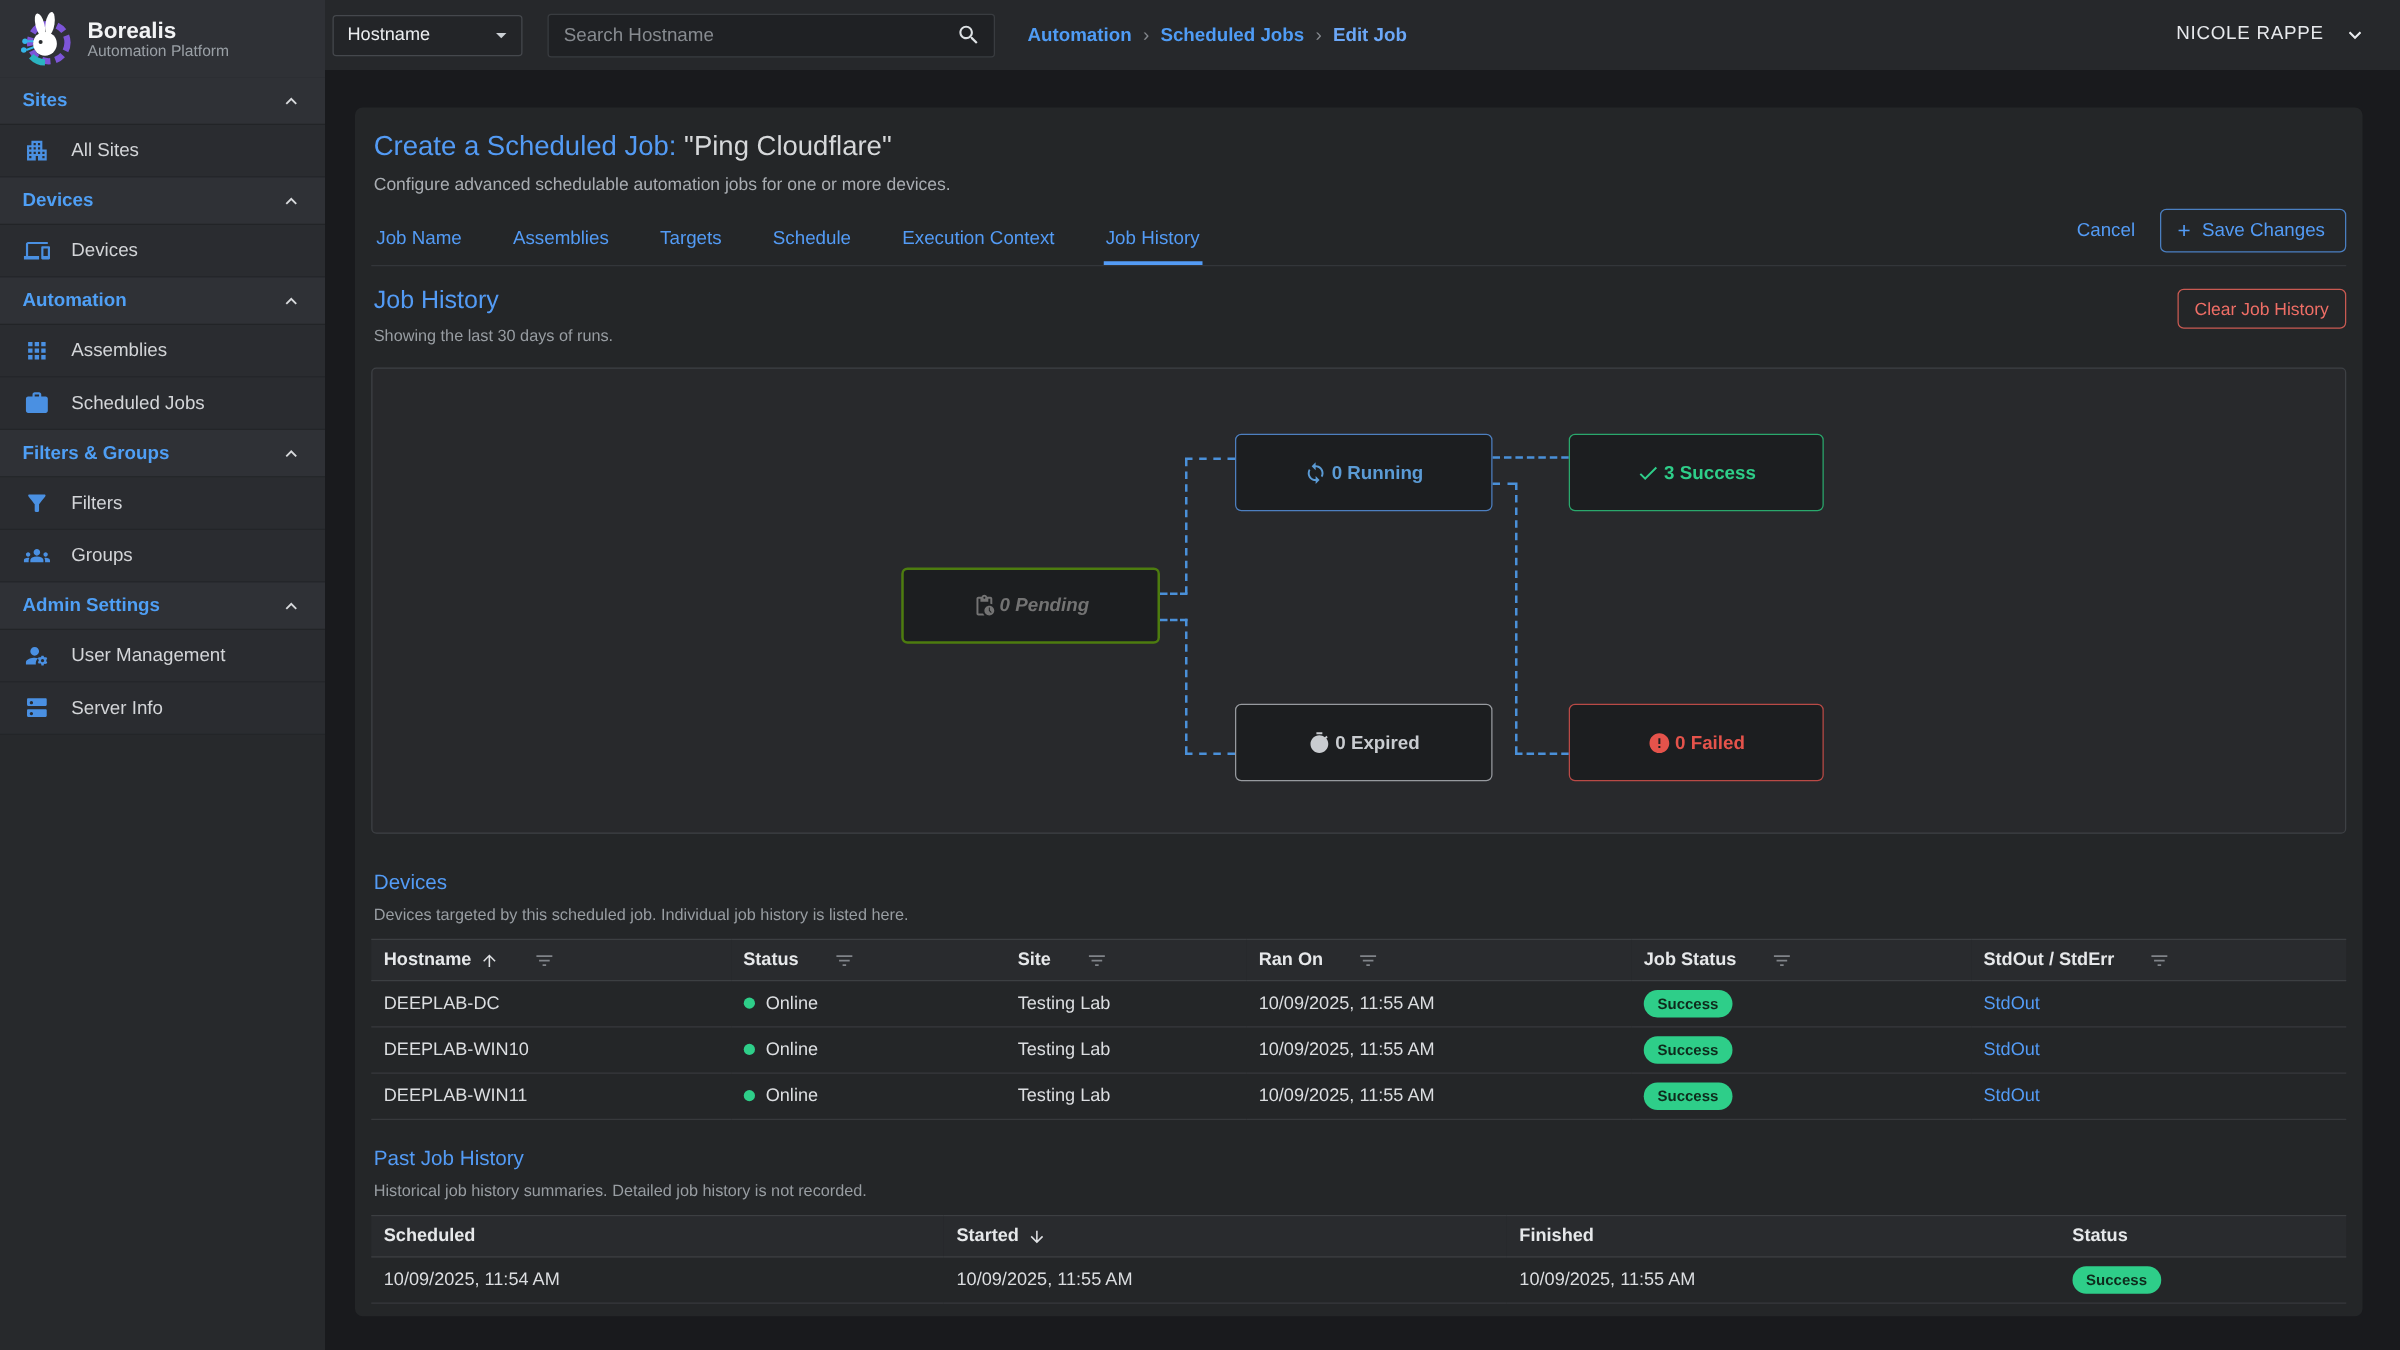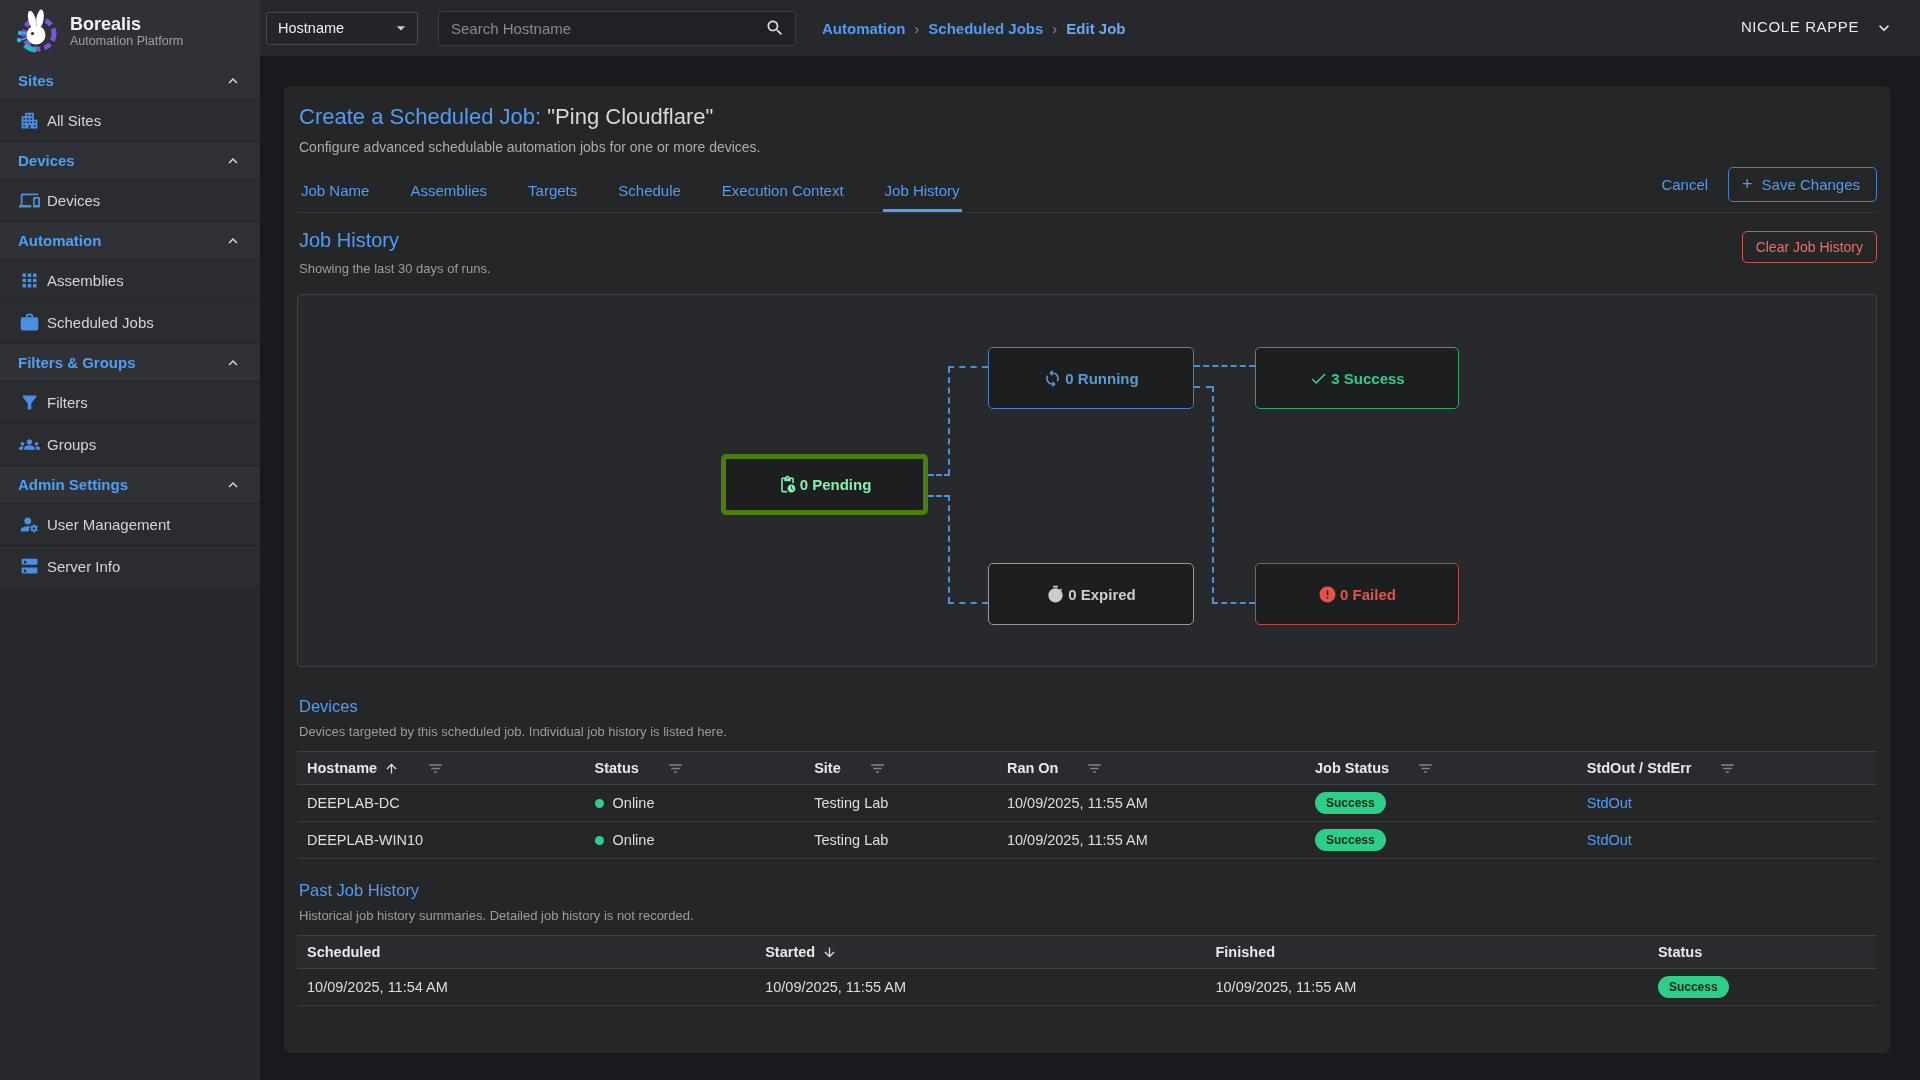--- a/index.html
+++ b/index.html
@@ -9,21 +9,21 @@
 
   
   .sidebar { position:absolute; left:0; top:0; width:260px; height:1080px; background:#27292c; }
   .logo-row { height:62px; background:#2f3136; display:flex; align-items:center; padding:0 12px; gap:10px; }
   .logo-svg { width:48px; height:48px; flex:0 0 auto; }
   .brand-name { font-size:18px; font-weight:bold; color:#f2f3f5; line-height:1.15; }
   .brand-sub { font-size:12.5px; color:#9aa0a6; }
   .nav-header { height:38px; background:#2f3136; display:flex; align-items:center; justify-content:space-between;
                 padding:0 18px 0 18px; color:#4f9ff5; font-size:15px; font-weight:bold; border-bottom:1px solid #222427; cursor:pointer; }
   .nav-header svg { width:18px; height:18px; fill:#d7d9dc; }
-  .nav-item { height:42px; display:flex; align-items:center; gap:7px; padding-left:19px; font-size:15px; color:#d3d5d8;
+  .nav-item { height:42px; display:flex; align-items:center; gap:17px; padding-left:19px; font-size:15px; color:#d3d5d8;
               border-bottom:1px solid #232528; cursor:pointer; background:#2a2c30; }
   .nav-item svg { width:21px; height:21px; fill:#4a90e2; flex:0 0 auto; }
 
   
   .topbar { position:absolute; left:260px; top:0; width:1660px; height:56px; background:#26282b; display:flex; align-items:center; }
   .host-select { margin-left:6px; width:152px; height:33px; background:#232528; border:1px solid #45484d; border-radius:3px;
                  display:flex; align-items:center; justify-content:space-between; padding:0 6px 0 11px; font-size:14.5px; color:#eceef0; cursor:pointer; }
   .host-select svg { width:20px; height:20px; fill:#cbd0d4; }
   .search-box { margin-left:20px; width:358px; height:35px; background:#1f2124; border:1px solid #393c40; border-radius:3px;
                 display:flex; align-items:center; padding:0 10px 0 12px; }
@@ -60,21 +60,21 @@
   .jh-heading { font-size:20px; color:#539bf5; }
   .jh-desc { margin-top:9px; font-size:13px; color:#989da2; }
   .clear-btn { border:1px solid #c95a52; border-radius:5px; background:transparent; color:#ef6e66; font-size:14px;
                font-family:inherit; padding:7px 13px; cursor:pointer; margin-top:2px; }
 
   
   .flow { position:relative; margin-top:18px; height:373px; border:1px solid #3e4145; border-radius:4px; background:#28292c; }
   .fbox { position:absolute; display:flex; align-items:center; justify-content:center; gap:3px; background:#1c1e20;
           border-radius:5px; font-size:15px; font-weight:bold; }
   .fbox svg { width:19px; height:19px; fill:currentColor; }
-  .fbox.pending { left:423px; top:159px; width:207px; height:61px; border:5px solid #4d7c0f; color:#86efac; }
+  .fbox.pending { left:423px; top:159px; width:207px; height:61px; border:2px solid #4d7c0f; color:#737373;font-style:italic; }
   .fbox.running { left:690px; top:52px;  width:206px; height:62px; border:1px solid #4d7fc0; color:#5b9bd5; }
   .fbox.success { left:957px; top:52px;  width:204px; height:62px; border:1px solid #2aa86c; color:#2ece89; }
   .fbox.expired { left:690px; top:268px; width:206px; height:62px; border:1px solid #979a9f; color:#c9ccd0; }
   .fbox.failed  { left:957px; top:268px; width:204px; height:62px; border:1px solid #b94a46; color:#e5534b; }
   .dash-h { position:absolute; height:0; border-top:2px dashed #4a90d9; }
   .dash-v { position:absolute; width:0; border-left:2px dashed #4a90d9; }
 
   
   .sec-heading { margin-top:30px; padding-left:2px; font-size:16.5px; color:#539bf5; }
   .sec-desc { margin-top:8px; padding-left:2px; font-size:13px; color:#989da2; }
@@ -380,20 +380,28 @@
           <td><span class="link">StdOut</span></td>
         </tr>
         <tr>
           <td>DEEPLAB-WIN10</td>
           <td><span class="dot"></span><span>Online</span></td>
           <td>Testing Lab</td>
           <td>10/09/2025, 11:55 AM</td>
           <td><span class="badge">Success</span></td>
           <td><span class="link">StdOut</span></td>
         </tr>
+        <tr>
+          <td>DEEPLAB-WIN11</td>
+          <td><span class="dot"></span><span>Online</span></td>
+          <td>Testing Lab</td>
+          <td>10/09/2025, 11:55 AM</td>
+          <td><span class="badge">Success</span></td>
+          <td><span class="link">StdOut</span></td>
+        </tr>
       </tbody>
     </table>
 
     <div class="sec-heading" style="margin-top:22px;">Past Job History</div>
     <div class="sec-desc">Historical job history summaries. Detailed job history is not recorded.</div>
     <table>
       <colgroup>
           <col style="width:29%">
           <col style="width:28.5%">
           <col style="width:28%">

